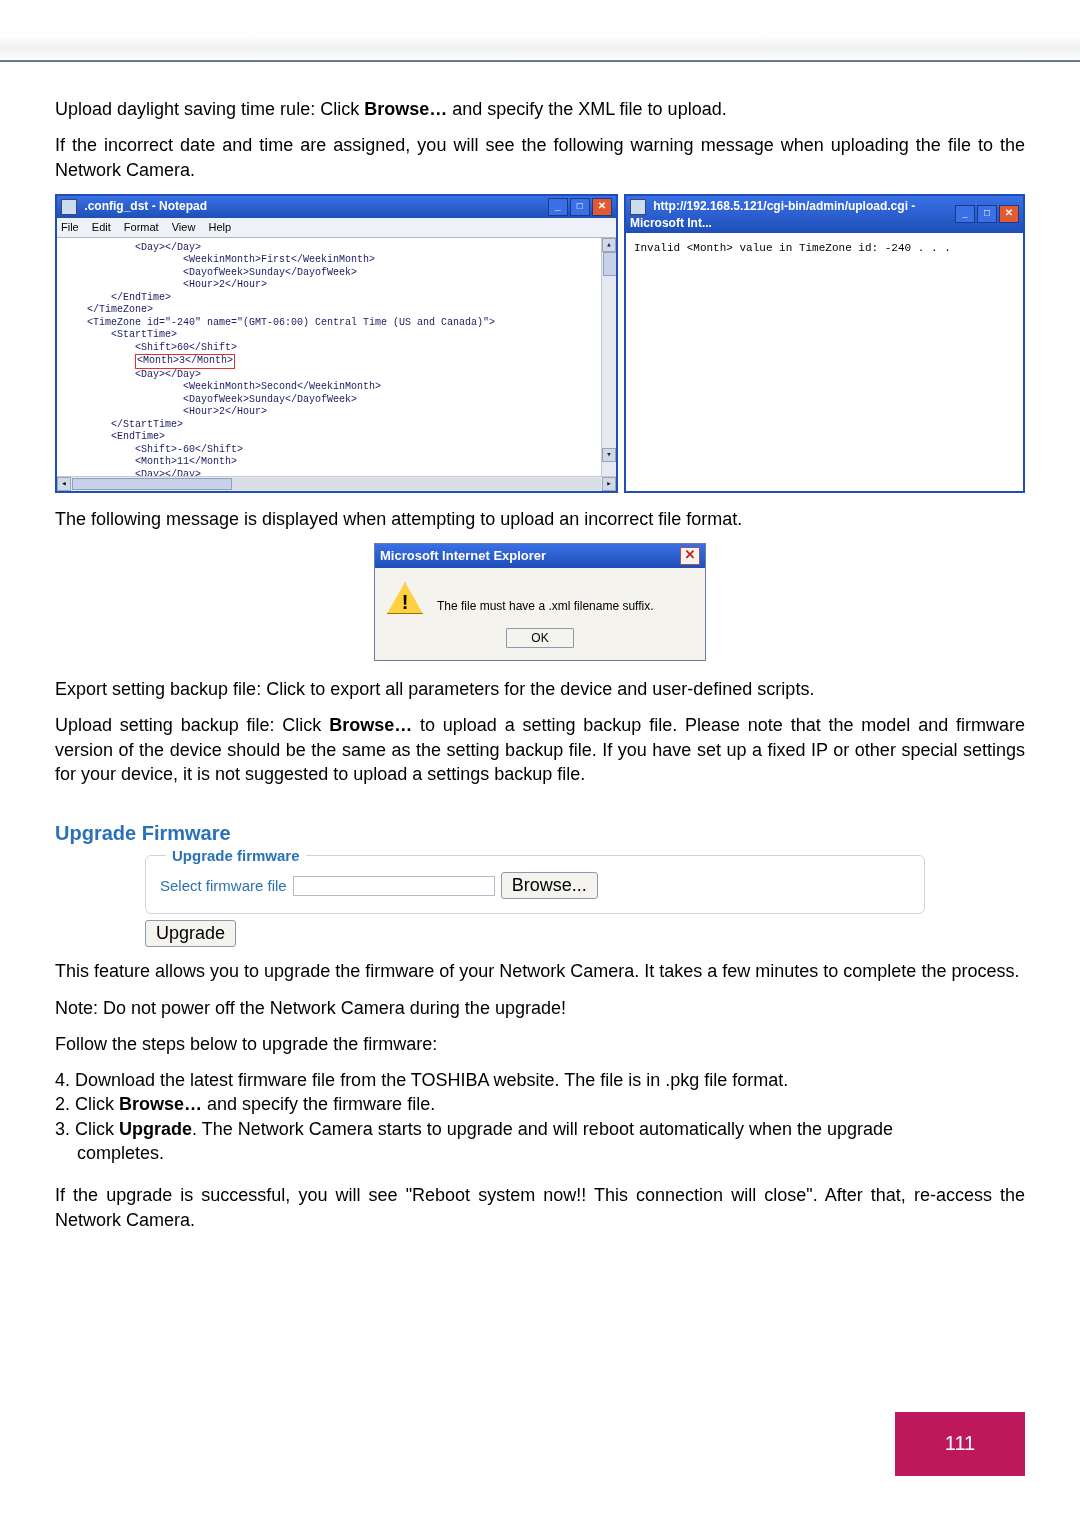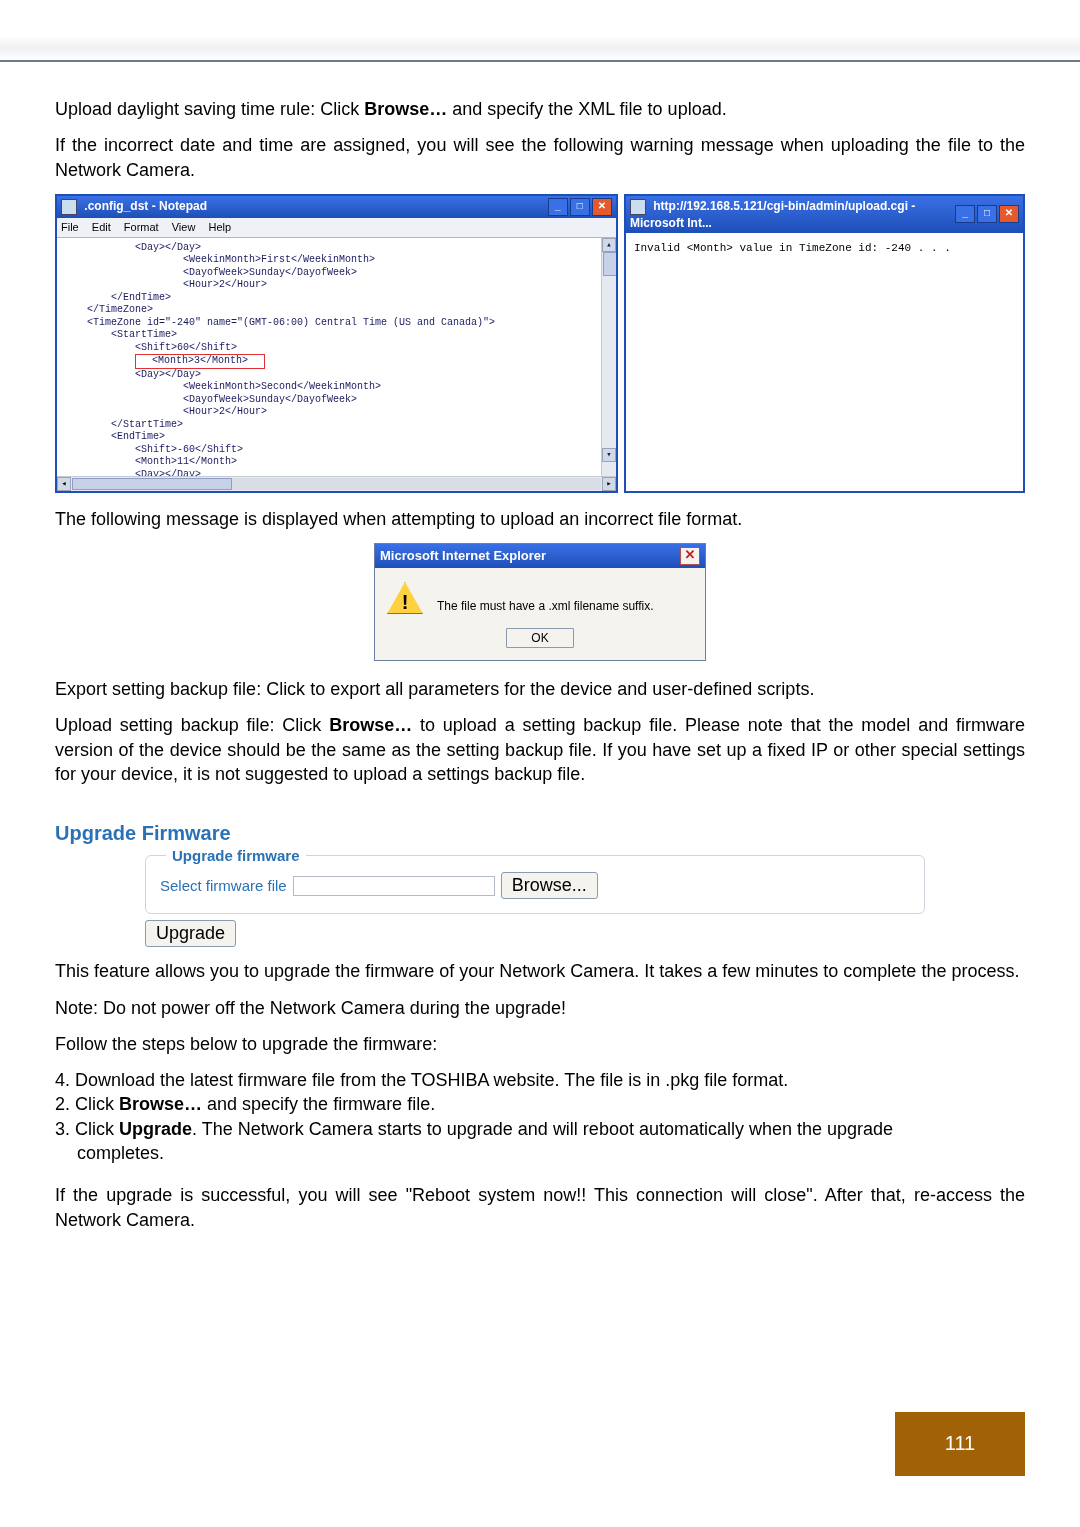--- a/index.html
+++ b/index.html
@@ -92,21 +92,21 @@
     white-space: pre;
     font-size: 10px;
     line-height: 1.25;
     overflow: hidden;
     position: relative;
     height: 230px;
   }
   .hl-box {
     border: 1px solid #e03030;
     display: inline-block;
-    padding: 0 16px;
+    padding: 0 1px;
   }
   .scroll-v {
     position: absolute;
     right: 0; top: 0; bottom: 0;
     width: 14px;
     background: #e6e9ef;
     border-left: 1px solid #c6cad2;
   }
   .scroll-v .arrow, .scroll-h .arrow {
     width: 12px; height: 12px;
@@ -255,21 +255,21 @@
   
   .footer {
     margin-top: 180px;
     display: flex;
     justify-content: flex-end;
     padding-right: 0;
   }
   .page-num {
     width: 130px;
     height: 64px;
-    background: #a16207;
+    background: #be185d;
     color: #fff;
     font-size: 20px;
     display: flex;
     align-items: center;
     justify-content: center;
   }
 </style>
 </head>
 <body>
 

